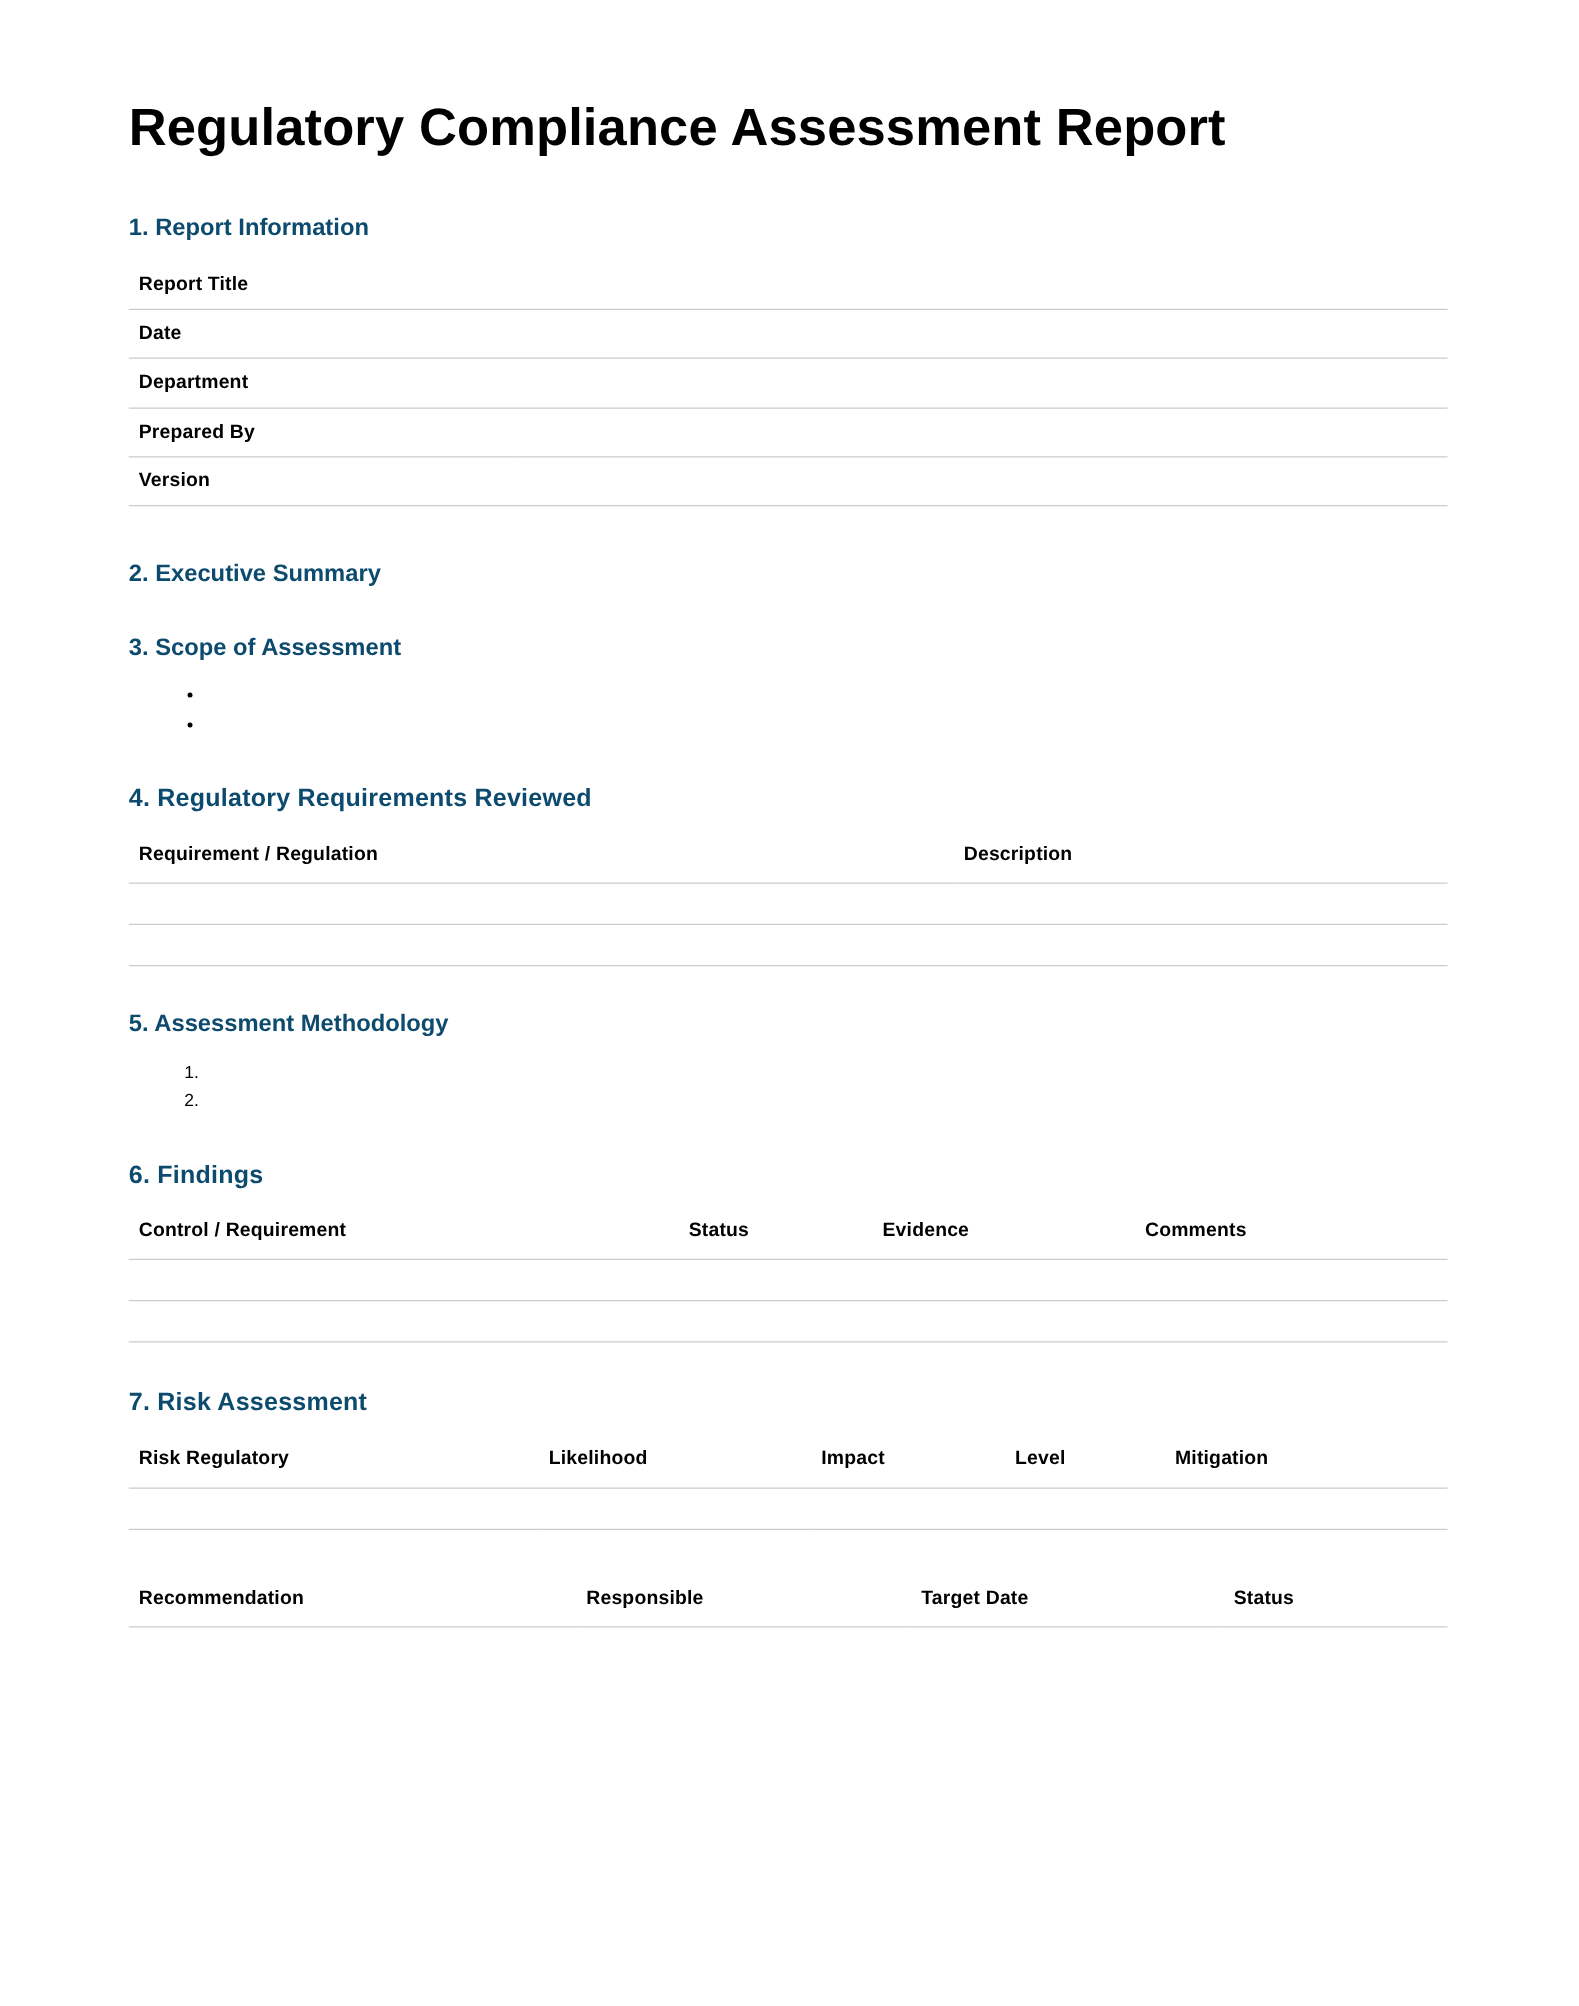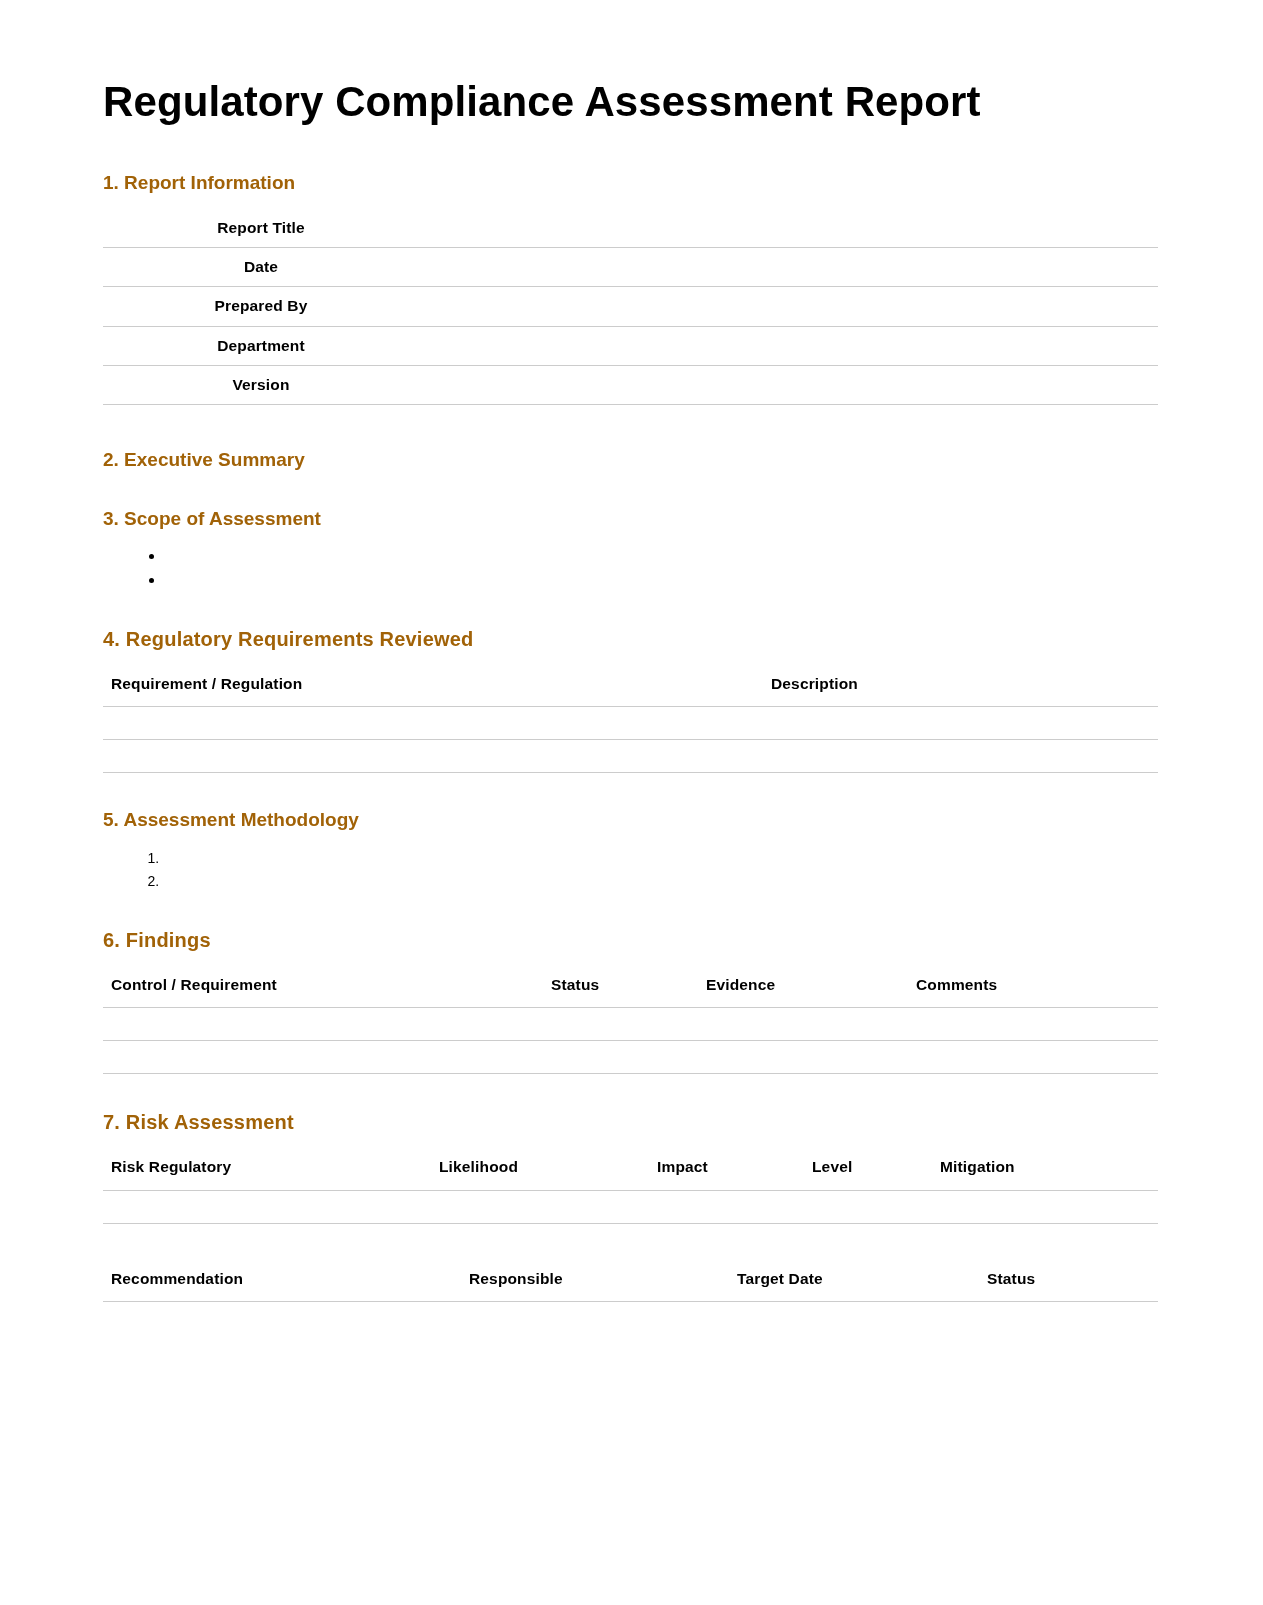--- a/index.html
+++ b/index.html
@@ -36,21 +36,21 @@
   
   .section {
     margin: 0 0 0 0;
   }
   .section-heading {
     font-family: "Liberation Sans", sans-serif;
     font-size: 19px;
     font-weight: bold;
     line-height: 1.2;
     margin: 0 0 14px 0;
-    color: #a16207;
+    color: #0c4a6e;
   }
   .section-heading.narrow {
     font-family: "Liberation Sans Narrow", "Liberation Sans", sans-serif;
     font-size: 20px;
     letter-spacing: 0.2px;
   }
 
   .gap-sm { height: 22px; }
   .gap-md { height: 36px; }
   .gap-lg { height: 44px; }
@@ -86,21 +86,21 @@
   }
   table.doc-table td.value {
     font-weight: normal;
   }
   table.doc-table tr.empty-row td {
     height: 16px;
     padding: 8px 0 8px 8px;
   }
 
   
-  table.info-table td.label { width: 300px; text-align: center; }
+  table.info-table td.label { width: 300px; }
 
   
   ul.doc-list,
   ol.doc-list {
     margin: 0;
     padding-left: 62px;
     font-size: 15px;
     line-height: 1.55;
   }
   ul.doc-list li,
@@ -125,25 +125,25 @@
       <tbody>
         <tr>
           <td class="label">Report Title</td>
           <td class="value"></td>
         </tr>
         <tr>
           <td class="label">Date</td>
           <td class="value"></td>
         </tr>
         <tr>
+          <td class="label">Department</td>
+          <td class="value"></td>
+        </tr>
+        <tr>
           <td class="label">Prepared By</td>
-          <td class="value"></td>
-        </tr>
-        <tr>
-          <td class="label">Department</td>
           <td class="value"></td>
         </tr>
         <tr>
           <td class="label">Version</td>
           <td class="value"></td>
         </tr>
       </tbody>
     </table>
   </div>
 

